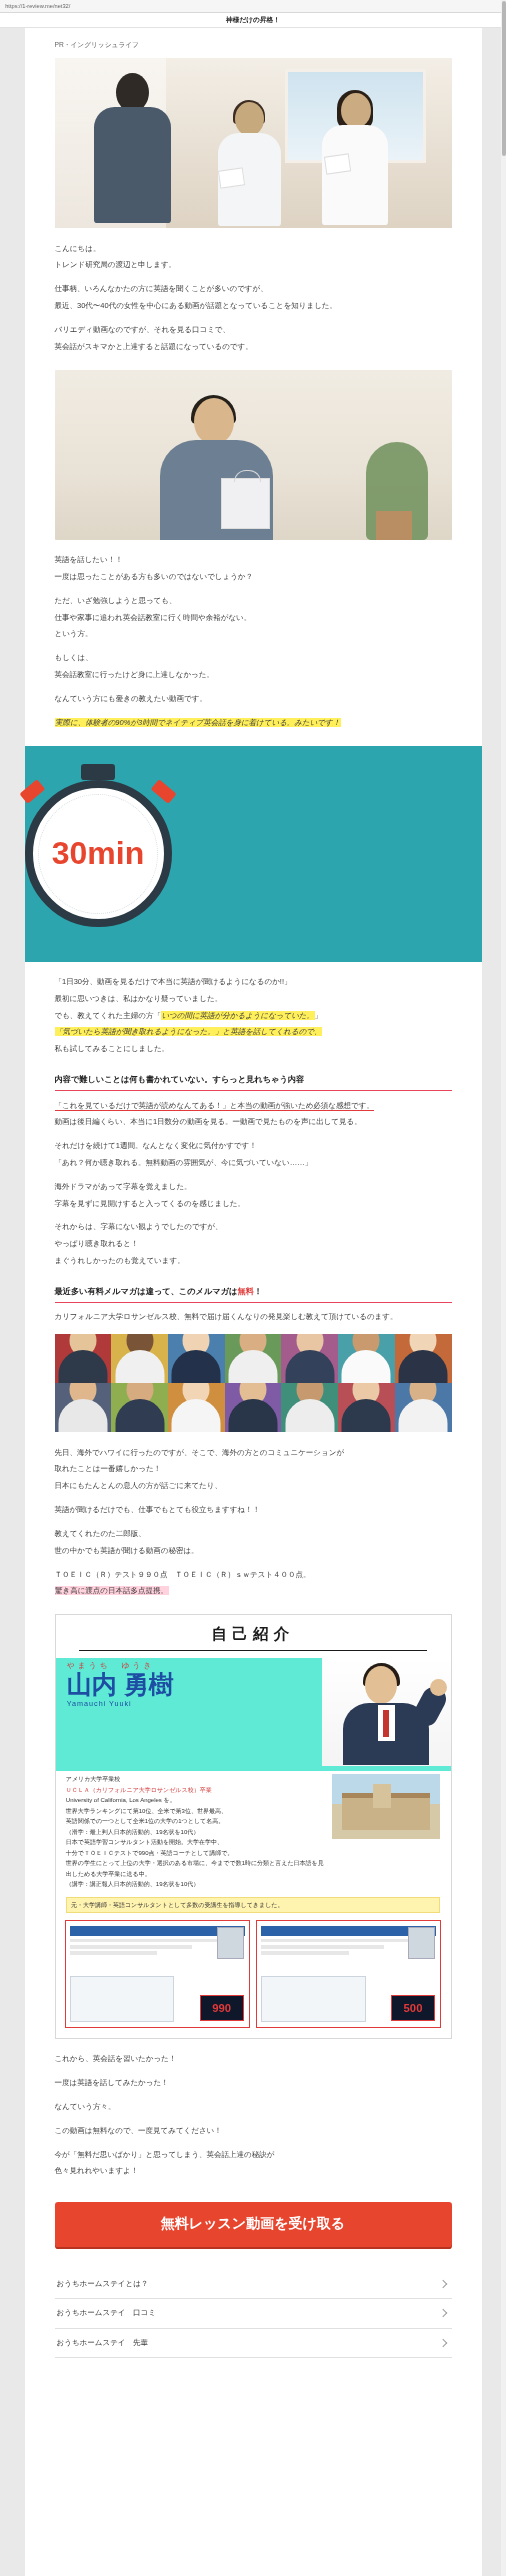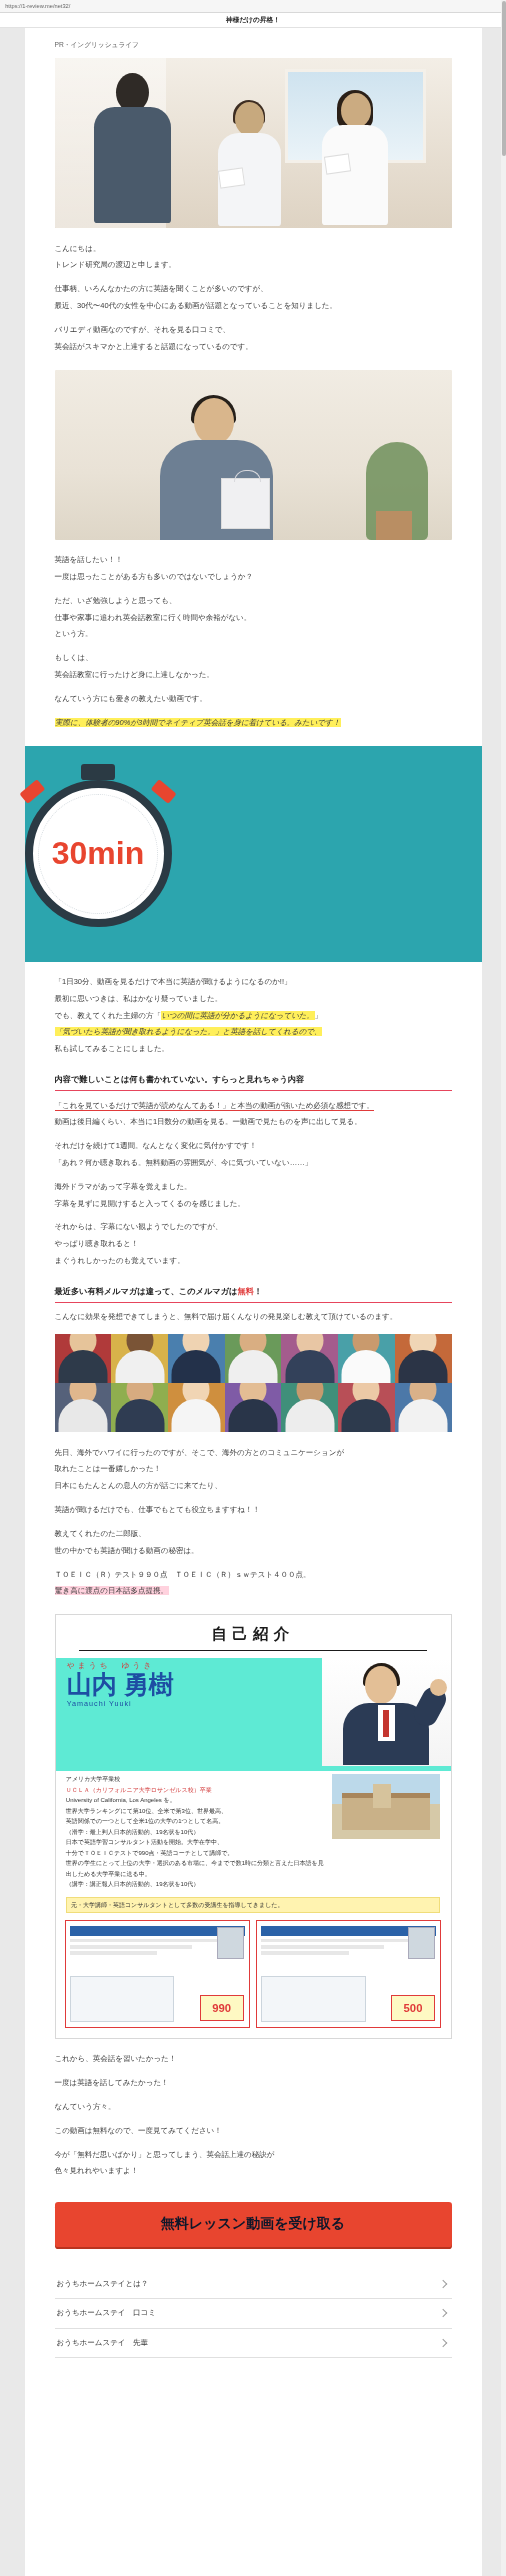--- a/index.html
+++ b/index.html
@@ -298,38 +298,38 @@
   .score-sheet {
     flex:1; border:1.5px solid #e03a3a; background:#fff; position:relative; padding:4.1px;
     box-sizing:border-box; height:108px;
   }
   .sheet-hdr { height:10.3px; background:#2b62a8; margin-bottom:3.1px; }
   .sheet-line { height:3.6px; background:#e7e7e7; margin-bottom:2.6px; }
   .sheet-line.w70 { width:70%; }
   .sheet-line.w50 { width:50%; }
   .sheet-line.w85 { width:85%; }
   .sheet-box {
-    position:absolute; border:1.5px solid #e03a3a; background:#fef9c3;
+    position:absolute; border:1.5px solid #e03a3a; background:#0f172a;
     font-weight:bold; color:#e03a3a; display:flex; align-items:center; justify-content:center;
   }
   .score-990 { right:5.2px; bottom:6.2px; width:42px; height:24px; font-size:11.3px; }
   .score-900 { right:5.2px; bottom:6.2px; width:42px; height:24px; font-size:11.3px; }
   .sheet-photo {
     position:absolute; right:5.2px; top:5.2px; width:25px; height:30px; background:#cfd8df; border:0.5px solid #aab;
   }
   .sheet-table {
     position:absolute; left:4.1px; bottom:5.2px; width:56%; height:44px; background:#f3f6f9; border:0.5px solid #ccd5dd;
   }
 
   
   .cta {
     display:block;
     width:100%;
     background:#e8452f;
-    color:#0f172a;
+    color:#ffffff;
     text-align:center;
     font-size:14px;
     font-weight:bold;
     padding:13.4px 0;
     border-radius:3.1px;
     box-shadow:0 2.1px 0 #b9341f;
     box-sizing:border-box;
     text-decoration:none;
     border:none;
     cursor:pointer;
@@ -484,21 +484,21 @@
       <div class="gap-sm"></div>
       <p class="body">それからは、字幕にない観ようでしたのですが、</p>
       <p class="body">やっぱり聴き取れると！</p>
       <p class="body">まぐうれしかったのも覚えています。</p>
 
       <h2 class="section">
         <span>最近多い有料メルマガは違って、このメルマガは</span><span class="red-strong">無料</span><span>！</span>
       </h2>
 
       <div class="gap-sm"></div>
-      <p class="body">こんなに効果を発想できてしまうと、無料で届け届くんなりの発見楽しむ教えて頂けているのます。</p>
+      <p class="body">カリフォルニア大学ロサンゼルス校、無料で届け届くんなりの発見楽しむ教えて頂けているのます。</p>
       <div class="gap-sm"></div>
 
       <div class="people-grid">
         <div class="pg-cell" style="background:#b03a3a">
           <div class="pg-head" style="background:#e6c49a"></div>
             <div class="pg-body" style="background:#2e3a4a"></div>
           </div>
         <div class="pg-cell" style="background:#d8b24a">
           <div class="pg-head" style="background:#7a5436"></div>
             <div class="pg-body" style="background:#f0f0f0"></div>

